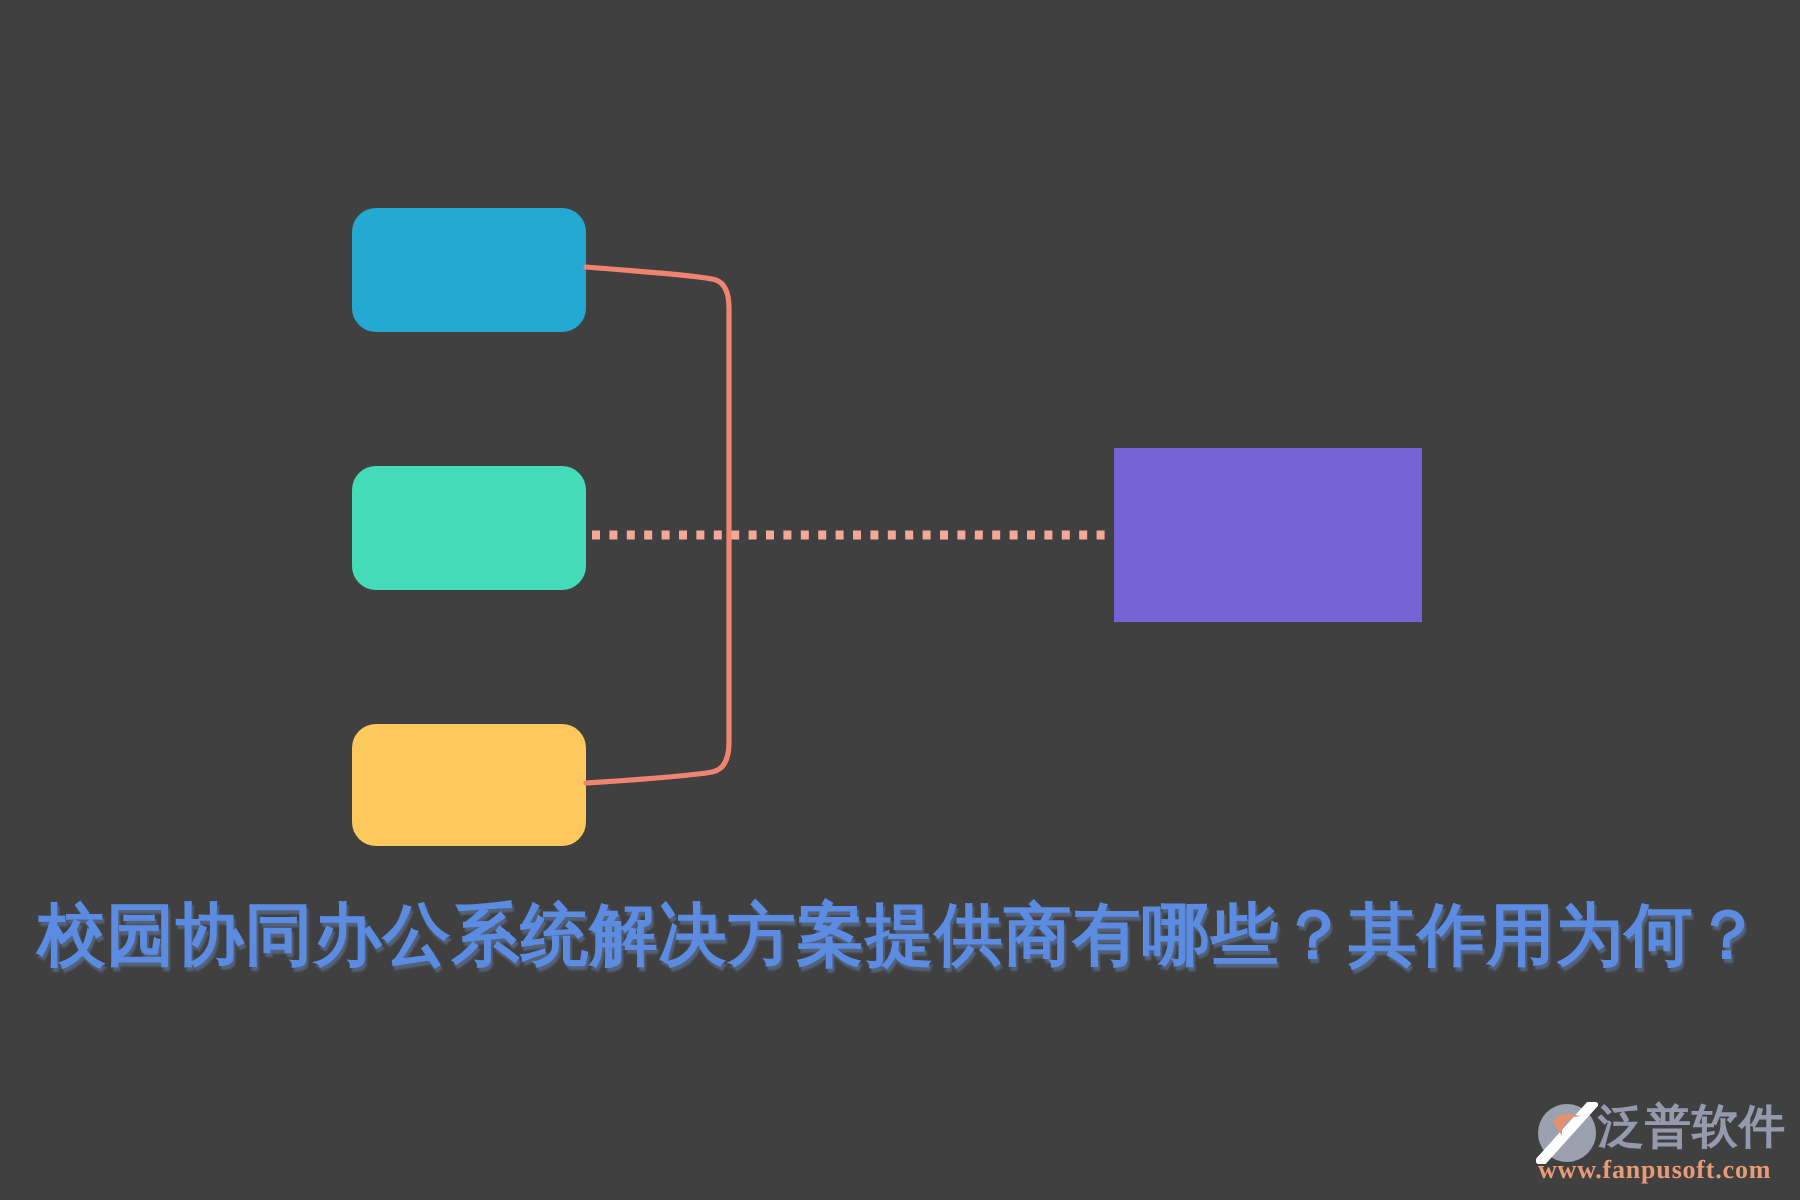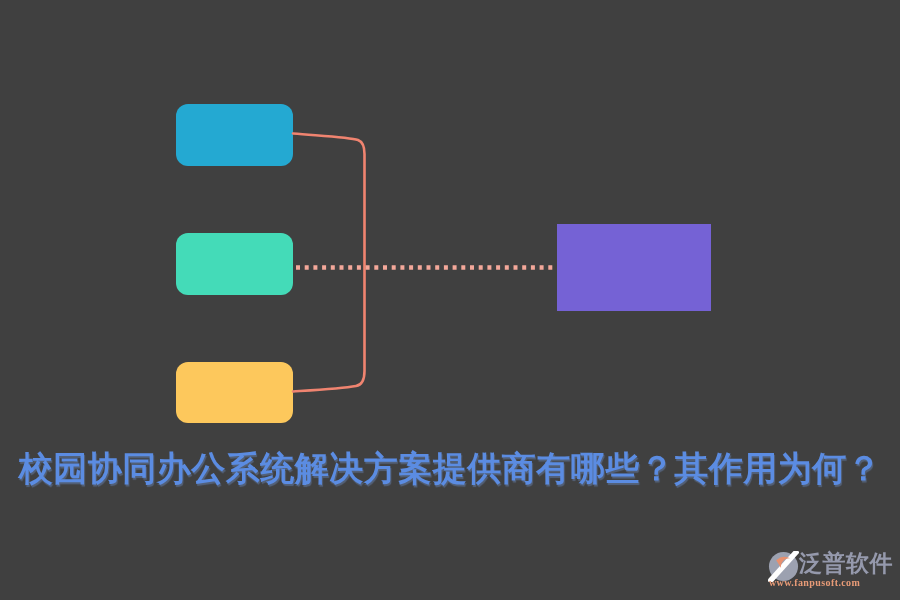--- a/index.html
+++ b/index.html
@@ -59,21 +59,21 @@
     line-height: 28px;
     font-weight: bold;
     letter-spacing: 0.5px;
     white-space: nowrap;
     text-align: center;
   }
   .wm-url {
     position: absolute;
     left: 1px; top: 28px;
     font-family: "Liberation Serif", "DejaVu Serif", serif;
-    font-size: 10px;
+    font-size: 13px;
     font-weight: bold;
     letter-spacing: 0.4px;
     white-space: nowrap;
   }
 </style>
 </head>
 <body>
 
 <div class="stage">
 

